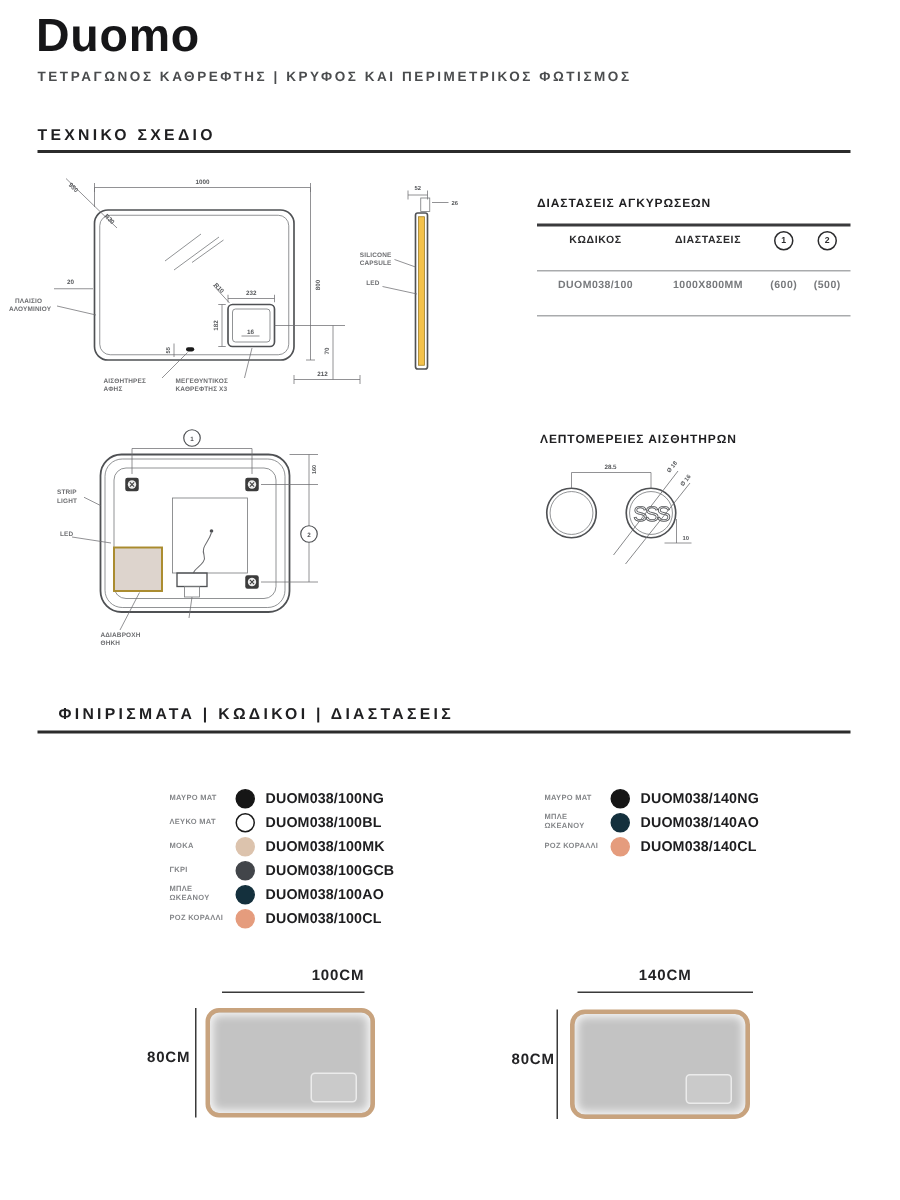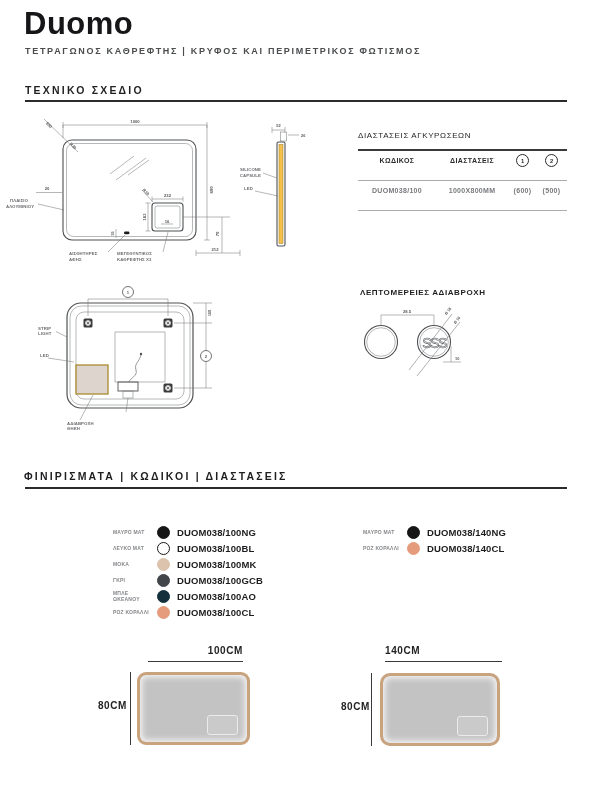--- a/index.html
+++ b/index.html
@@ -7,21 +7,21 @@
         font-family:"Liberation Sans",sans-serif;color:#1f1f21;}
   .abs{position:absolute;}
   
   .title{left:24px;top:6px;font-size:31px;font-weight:800;letter-spacing:.5px;color:#161618;}
   .subtitle{left:25px;top:46px;font-size:9px;font-weight:700;letter-spacing:1.7px;color:#4a4c4e;}
   
   .sechead{font-size:10.5px;font-weight:800;letter-spacing:2.2px;color:#1f1f21;}
   .secrule{height:2px;background:#2b2b2b;}
   
   .tbl{left:358px;top:131px;width:209px;}
-  .tbl-title{font-size:8px;font-weight:400;letter-spacing:.6px;color:#1f1f21;}
+  .tbl-title{font-size:8px;font-weight:700;letter-spacing:.6px;color:#1f1f21;}
   .tbl-rule{height:1.6px;background:#3a3a3c;margin-top:9px;}
   .tbl-rule.thin{height:1px;background:#a9abad;}
   .tbl-row{display:flex;align-items:center;height:20px;}
   .tbl-c{text-align:center;}
   .c-code{width:78px;} .c-dims{width:72px;} .c-n{width:29px;display:flex;justify-content:center;}
   .tbl-head{font-size:7px;font-weight:800;letter-spacing:.4px;color:#2b2b2d;}
   .tbl-data{font-size:7px;font-weight:600;color:#77797c;letter-spacing:.3px;}
   .circ-n{width:11px;height:11px;border:1.1px solid #2b2b2d;border-radius:50%;
           display:flex;align-items:center;justify-content:center;font-size:5.8px;font-weight:700;color:#2b2b2d;}
   
@@ -187,37 +187,37 @@
     <text class="lbl" x="38" y="51.5">STRIP</text>
     <text class="lbl" x="38" y="57">LIGHT</text>
     <path class="dim" d="M56,53.5 L67,59"></path>
     <text class="lbl" x="40" y="79">LED</text>
     <path class="dim" d="M48,80 L74,84"></path>
     <text class="lbl" x="67" y="146.5">ΑΔΙΑΒΡΟΧΗ</text>
     <text class="lbl" x="67" y="152">ΘΗΚΗ</text>
     <path class="dim" d="M80,142 L93,117"></path>
   </svg>
 
-  <div class="abs sdt">ΛΕΠΤΟΜΕΡΕΙΕΣ ΑΔΙΑΒΡΟΧΗ</div>
+  <div class="abs sdt">ΛΕΠΤΟΜΕΡΕΙΕΣ ΑΙΣΘΗΤΗΡΩΝ</div>
   <svg class="abs" style="left:357px;top:300px;" width="210" height="90" viewBox="0 0 210 90">
     <circle cx="24" cy="42" r="16.5" class="ln"></circle>
     <circle cx="24" cy="42" r="14.3" class="ln2"></circle>
     <circle cx="77" cy="42" r="16.5" class="ln"></circle>
     <circle cx="77" cy="42" r="14.3" class="ln2"></circle>
     <text x="77" y="47.5" text-anchor="middle" style="font-size:14px;letter-spacing:-1.5px;fill:none;stroke:#55575a;stroke-width:.6">SSS</text>
     <path class="dim" d="M24,25.5 L24,15 M77,25.5 L77,15 M24,15 L77,15"></path>
     <text class="dt" x="50" y="12.5" text-anchor="middle">28.5</text>
     <path class="dim" style="stroke-width:.55" d="M52,70 L95,14 M60,76 L103,22"></path>
     <text class="dt" transform="translate(92,12) rotate(-52)" text-anchor="middle" style="font-size:3.9px">Ø 18</text>
     <text class="dt" transform="translate(101,21) rotate(-52)" text-anchor="middle" style="font-size:3.9px">Ø 16</text>
     <path class="dim" d="M94,46 L94,62 M86,62 L104,62"></path>
     <text class="dt" x="98" y="60" style="font-size:3.9px">10</text>
   </svg>
 
-  <div class="abs sechead" style="left:24px;top:470px;">ΦΙΝΙΡΙΣΜΑΤΑ | ΚΩΔΙΚΟΙ | ΔΙΑΣΤΑΣΕΙΣ</div>
+  <div class="abs sechead" style="left:39px;top:470px;">ΦΙΝΙΡΙΣΜΑΤΑ | ΚΩΔΙΚΟΙ | ΔΙΑΣΤΑΣΕΙΣ</div>
   <div class="abs secrule" style="left:25px;top:487px;width:542px;"></div>
 
   <div class="abs fin-col" style="left:113px;top:524px;">
     <div class="fin-row">
       <div class="fin-label">ΜΑΥΡΟ ΜΑΤ</div>
       <div class="fin-swatch" style="background-color: rgb(22, 22, 22); border-color: rgb(22, 22, 22);"></div>
       <div class="fin-code">DUOM038/100NG</div>
     </div>
     <div class="fin-row">
       <div class="fin-label">ΛΕΥΚΟ ΜΑΤ</div>
@@ -244,37 +244,42 @@
       <div class="fin-swatch" style="background-color: rgb(229, 156, 125); border-color: rgb(229, 156, 125);"></div>
       <div class="fin-code">DUOM038/100CL</div>
     </div>
   </div>
 
   <div class="abs fin-col" style="left:363px;top:524px;">
     <div class="fin-row">
       <div class="fin-label">ΜΑΥΡΟ ΜΑΤ</div>
       <div class="fin-swatch" style="background-color: rgb(22, 22, 22); border-color: rgb(22, 22, 22);"></div>
       <div class="fin-code">DUOM038/140NG</div>
+    </div>
+    <div class="fin-row">
+      <div class="fin-label">ΜΠΛΕ ΩΚΕΑΝΟΥ</div>
+      <div class="fin-swatch" style="background-color: rgb(20, 48, 61); border-color: rgb(20, 48, 61);"></div>
+      <div class="fin-code">DUOM038/140AO</div>
     </div>
     <div class="fin-row">
       <div class="fin-label">ΡΟΖ ΚΟΡΑΛΛΙ</div>
       <div class="fin-swatch" style="background-color: rgb(229, 156, 125); border-color: rgb(229, 156, 125);"></div>
       <div class="fin-code">DUOM038/140CL</div>
     </div>
   </div>
 
   <div class="abs dim-label" style="left:148px;top:645px;width:95px;text-align:right;">100CM</div>
   <div class="abs hline" style="left:148px;top:661px;width:95px;"></div>
   <div class="abs dim-label" style="left:86px;top:700px;width:41px;text-align:right;">80CM</div>
   <div class="abs vline" style="left:130px;top:672px;height:73px;"></div>
   <div class="abs mirror" style="left: 137px; top: 672px; width: 113px; height: 73px; background-color: rgb(195, 195, 195); border-color: rgb(200, 163, 126);">
     <div class="mag"></div>
   </div>
 
-  <div class="abs dim-label" style="left:385px;top:645px;width:117px;">140CM</div>
+  <div class="abs dim-label" style="left:385px;top:645px;width:117px;text-align:center;">140CM</div>
   <div class="abs hline" style="left:385px;top:661px;width:117px;"></div>
   <div class="abs dim-label" style="left:329px;top:701px;width:41px;text-align:right;">80CM</div>
   <div class="abs vline" style="left:371px;top:673px;height:73px;"></div>
   <div class="abs mirror" style="left: 380px; top: 673px; width: 120px; height: 73px; border-radius: 10px; background-color: rgb(195, 195, 195); border-color: rgb(200, 163, 126);">
     <div class="mag"></div>
   </div>
 
 </div>
 
 </body></html>

